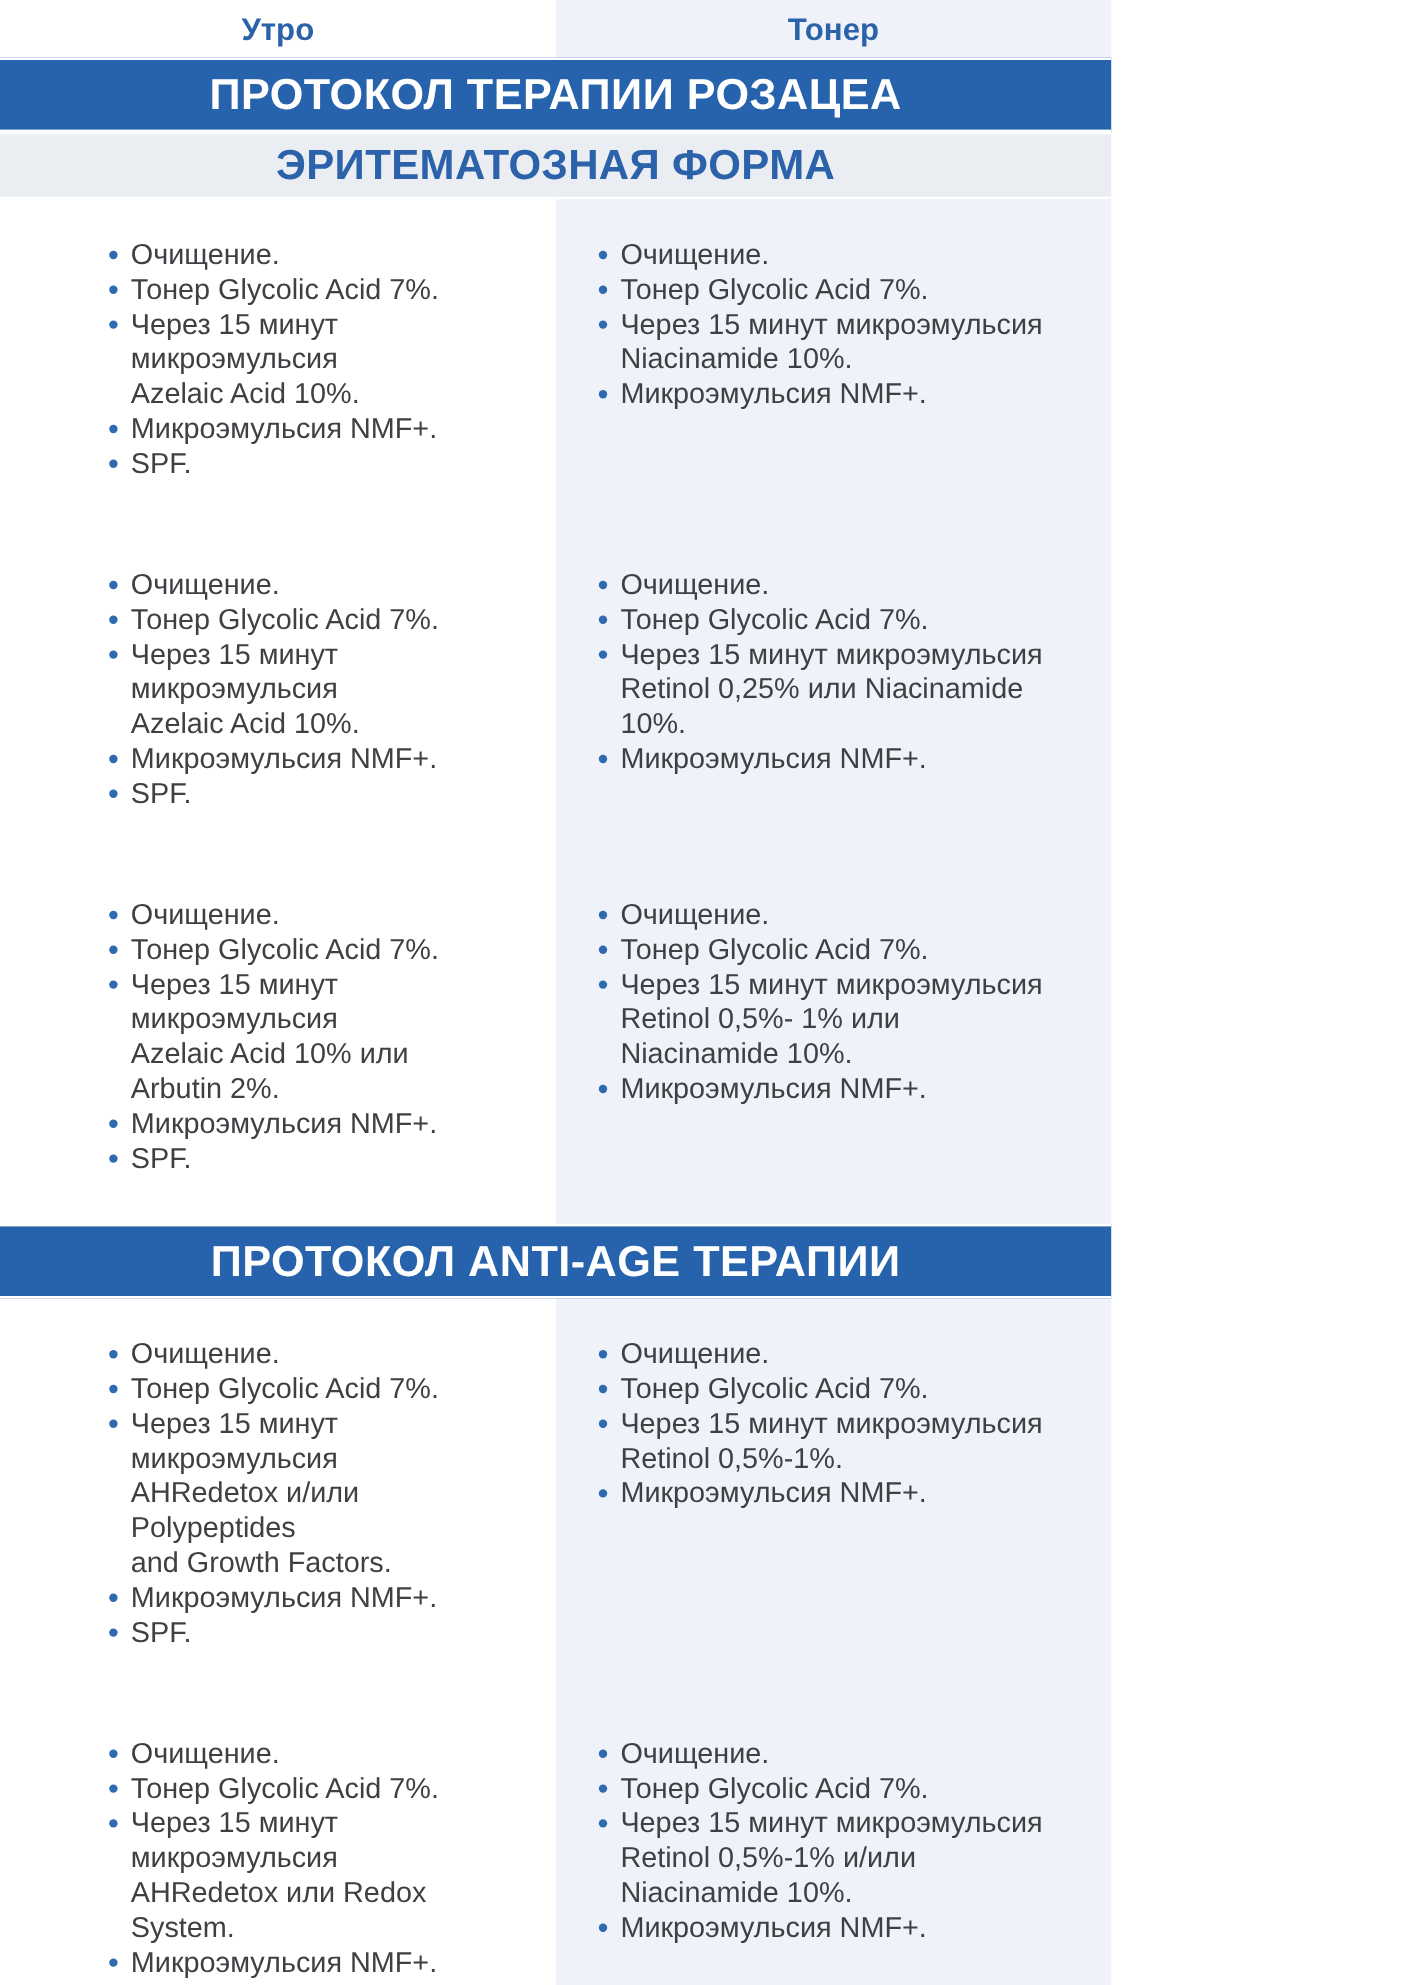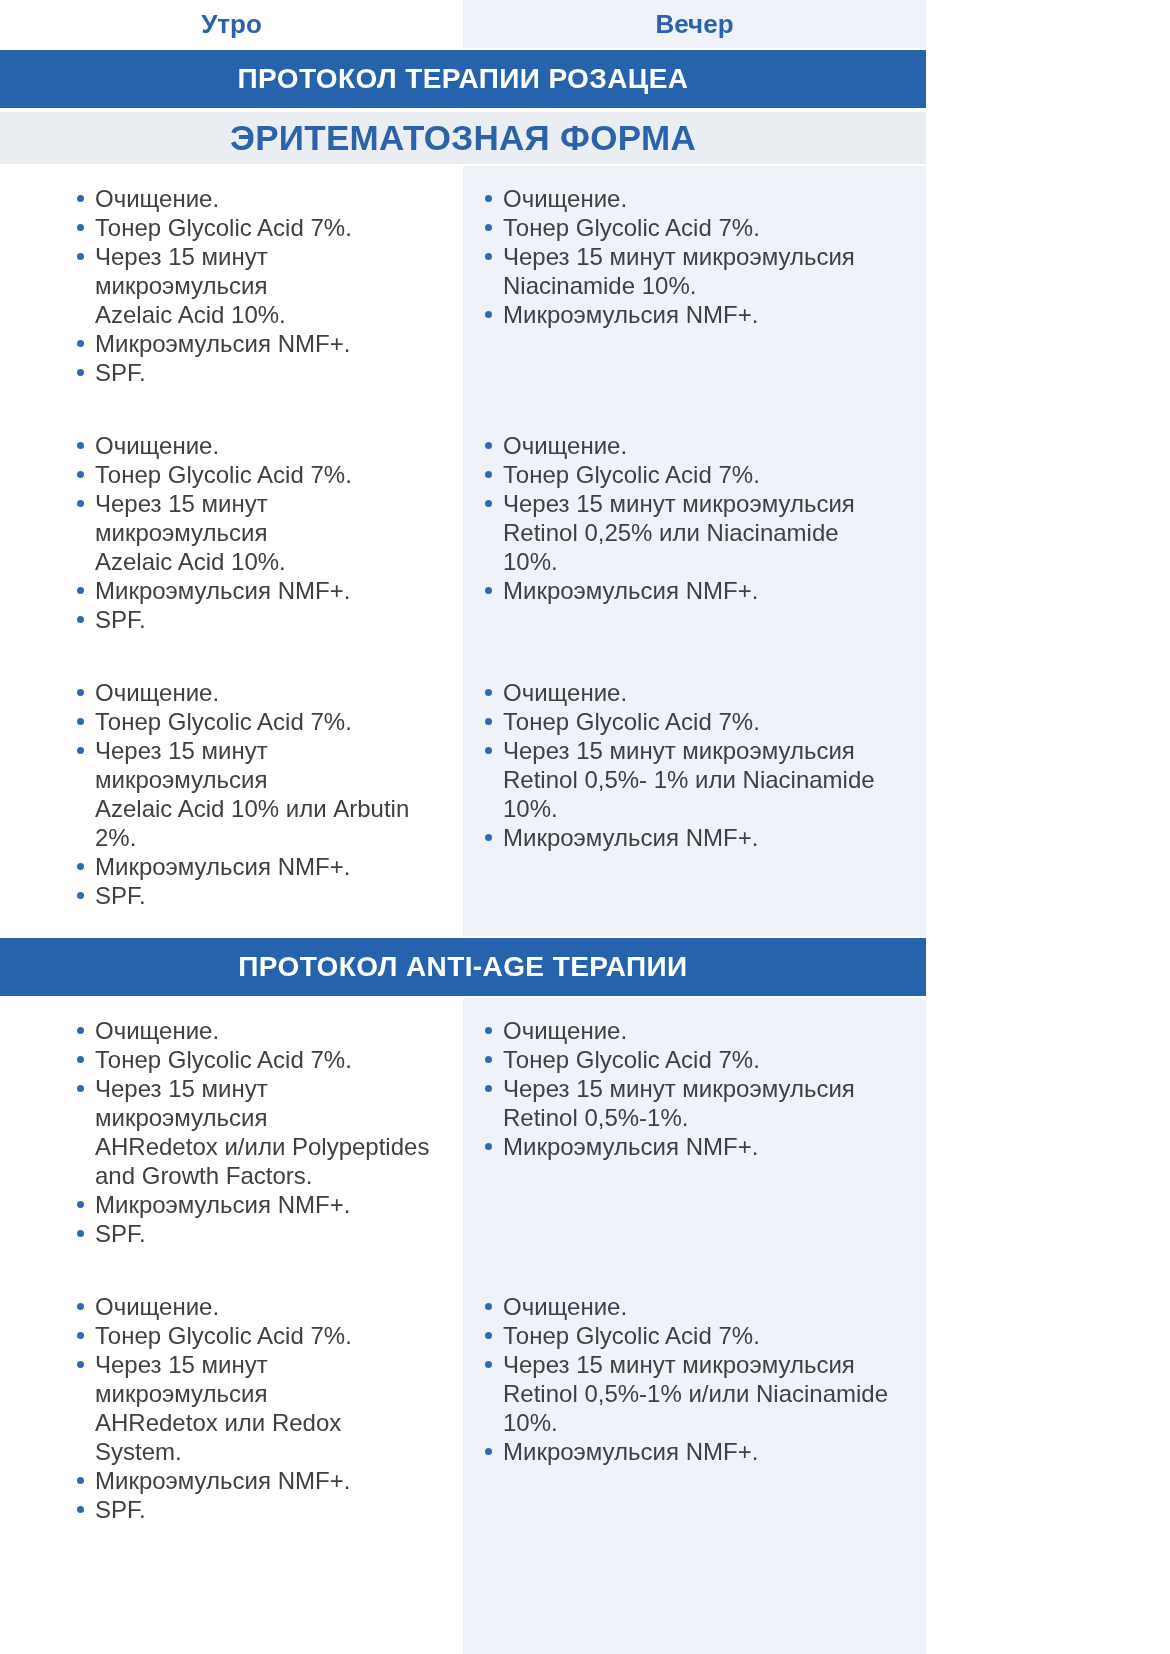--- a/index.html
+++ b/index.html
@@ -24,52 +24,52 @@
   .col-headers{height:48px;display:flex;flex:0 0 auto;}
   .col-headers .hcell{
     width:50%;display:flex;align-items:center;justify-content:center;
     font-weight:bold;font-size:26px;color:var(--heading-text);
   }
   .banner{
     flex:0 0 auto;height:62px;box-sizing:border-box;
     background:var(--banner-bg);
     border-top:2px solid #fff;border-bottom:2px solid #fff;
     display:flex;align-items:center;justify-content:center;
-    color:var(--banner-text);font-weight:bold;font-size:28px;letter-spacing:.4px;
+    color:var(--banner-text);font-weight:bold;font-size:36px;letter-spacing:.4px;
   }
   .band{
     flex:0 0 auto;height:56px;box-sizing:border-box;
     background:var(--band-bg);
     border-top:2px solid #fff;border-bottom:2px solid #fff;
     display:flex;align-items:center;justify-content:center;
     color:var(--heading-text);font-weight:bold;font-size:35px;letter-spacing:.3px;
   }
   .content{display:flex;flex:0 0 auto;}
   .content.grow{flex:1 0 auto;}
   .content .ccell{width:50%;box-sizing:border-box;padding:18px 30px 26px 77px;}
   .content .ccell.evening{padding-left:22px;}
-  ul.plist{list-style:none;margin:0;padding:0;}
+  ul.plist{list-style:none;margin:14px;padding:0;}
   ul.plist li{
     position:relative;padding-left:18px;
     font-size:24px;line-height:29px;color:var(--body-text);
   }
   .dot{
     position:absolute;left:0;top:11px;width:7px;height:7px;
     border-radius:50%;background:var(--bullet);
   }
   .item-text{white-space:pre-line;}
 </style>
 </head>
 <body>
 
 <div class="page">
 
   <div class="col-headers">
     <div class="hcell">Утро</div>
-    <div class="hcell">Вечер</div>
+    <div class="hcell">Тонер</div>
   </div>
 
   <div class="banner">ПРОТОКОЛ ТЕРАПИИ РОЗАЦЕА</div>
 
   <div class="band">ЭРИТЕМАТОЗНАЯ ФОРМА</div>
 
   <div class="content">
     <div class="ccell morning">
       <ul class="plist">
           <li><span class="dot"></span><span class="item-text">Очищение.</span></li>

